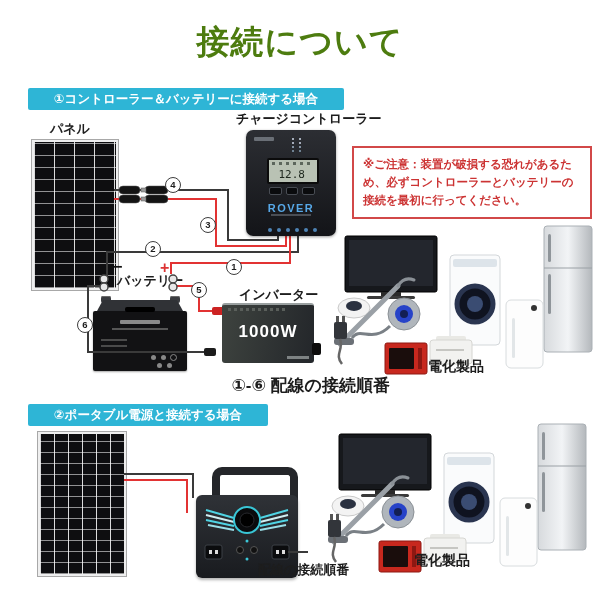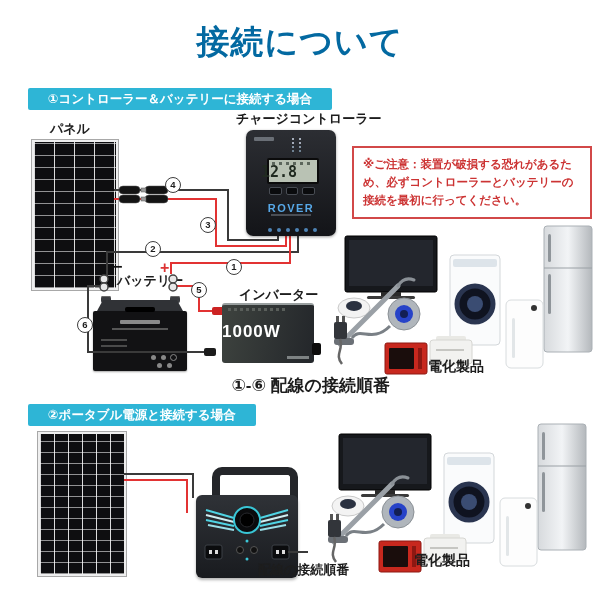--- a/index.html
+++ b/index.html
@@ -2,24 +2,24 @@
 <html><head>
 <meta charset="utf-8">
 <style>
   html,body{margin:0;padding:0;background:#fff}
   .stage{position:relative;width:600px;height:600px;background:#fff;overflow:hidden;
          font-family:"Liberation Sans","DejaVu Sans",sans-serif;color:#222}
   .abs{position:absolute}
   .jp{font-weight:bold;font-size:13px;color:#1d1d1d;white-space:nowrap}
 
   h1.title{position:absolute;top:20px;left:0;width:100%;margin:0;text-align:center;
-           font-size:33px;font-weight:900;color:#0369a1;letter-spacing:1px}
+           font-size:33px;font-weight:900;color:#4d7c0f;letter-spacing:1px}
 
   .badge{position:absolute;background:#2eb5d6;color:#fff;font-size:12.5px;font-weight:bold;
-         line-height:22px;height:22px;padding:0 20px;border-radius:2px;white-space:nowrap}
+         line-height:22px;height:22px;padding:0 26px;border-radius:2px;white-space:nowrap}
   #badge1{left:28px;top:88px}
   #badge2{left:28px;top:404px}
 
   
   .solar{position:absolute;background:#0e0e10;border:2px solid #efefef;outline:1px solid #a8a8a8;
     background-image:repeating-linear-gradient(90deg,rgba(255,255,255,.85) 0 1px,transparent 1px 20px),
                      repeating-linear-gradient(0deg,rgba(255,255,255,.55) 0 1px,transparent 1px 12px)}
   #panel1{left:32px;top:140px;width:82px;height:146px}
   #panel2{left:38px;top:432px;width:84px;height:140px;
     background-image:repeating-linear-gradient(90deg,rgba(255,255,255,.85) 0 1px,transparent 1px 14px),
@@ -38,22 +38,22 @@
   #controller{left:246px;top:130px;width:90px;height:106px;z-index:3;
               background:linear-gradient(#2c2e33,#131418);border-radius:7px;
               box-shadow:0 1px 3px rgba(0,0,0,.4)}
   #controller-label{left:236px;top:110px}
   #ctl-logo{left:8px;top:7px;width:20px;height:4px;background:#6a6f76;border-radius:1px}
   #ctl-leds{left:46px;top:8px;width:2px;height:2px;border-radius:50%;background:#cfd8e8;
             box-shadow:7px 0 #cfd8e8,0 4px #cfd8e8,7px 4px #cfd8e8,0 8px #9fb4c8,7px 8px #9fb4c8,0 12px #88a0b4,7px 12px #88a0b4}
   #ctl-lcd{left:21px;top:28px;width:48px;height:22px;background:#b9c2b4;border:2px solid #0b0b0b;border-radius:2px}
   #ctl-lcd .ticks{position:absolute;left:3px;top:2px;width:40px;height:3px;
         background:repeating-linear-gradient(90deg,#5c665c 0 3px,transparent 3px 7px)}
-  #ctl-lcd .val{position:absolute;right:20px;bottom:1px;font-family:"DejaVu Sans Mono",monospace;
-                font-size:15px;font-weight:bold;color:#202a20}
+  #ctl-lcd .val{position:absolute;right:12px;bottom:1px;font-family:"DejaVu Sans Mono",monospace;
+                font-size:11px;font-weight:normal;color:#202a20}
   #ctl-btns{left:23px;top:57px;width:46px;height:8px;display:flex;gap:4px}
   .ctl-btn{flex:1;background:#0a0b0d;border:1px solid #484c53;border-radius:2px}
   #ctl-brand{left:0;top:72px;width:100%;text-align:center;color:#57a8e8;font-size:11px;
              font-weight:bold;letter-spacing:1.5px}
   #ctl-sub{left:25px;top:84px;width:40px;height:2px;background:#4a4e55}
   #ctl-terms{left:22px;bottom:4px;width:4px;height:4px;border-radius:50%;background:#4d83b5;
              box-shadow:9px 0 #4d83b5,18px 0 #4d83b5,27px 0 #4d83b5,36px 0 #4d83b5,45px 0 #4d83b5}
 
   
   #warning{left:352px;top:146px;width:218px;border:2px solid #d24848;padding:8px 9px;
@@ -74,21 +74,21 @@
                   -4px 8px 0 -1px #888,-14px 8px 0 -1px #888}
   .bat-term{position:absolute;width:10px;height:7px;background:#3a3c40;border-radius:2px;box-shadow:inset 0 1px #6a6a6a}
   #bat-minus{left:113px;top:258px;font-size:16px;font-weight:bold;color:#111}
   #bat-plus{left:160px;top:259px;font-size:16px;font-weight:bold;color:#d33}
   #bat-label{left:117px;top:272px}
 
   
   #inverter{left:222px;top:303px;width:92px;height:58px;z-index:2;border-radius:3px;
             background:linear-gradient(100deg,#3e433f,#23262a);border-top:2px solid #9aa0a0}
   #inverter-label{left:239px;top:286px}
-  #inv-power{position:absolute;left:0;top:17px;width:100%;font-size:17px;
+  #inv-power{position:absolute;left:0;top:17px;width:100%;text-align:center;font-size:17px;
              font-weight:bold;color:#fff;letter-spacing:1px}
   #inv-vents{position:absolute;left:6px;top:3px;width:58px;height:3px;
              background:repeating-linear-gradient(90deg,#5a5f5b 0 3px,transparent 3px 6px)}
   #inv-brand{position:absolute;right:5px;bottom:4px;width:22px;height:3px;background:#7d8283}
   #inv-knob{position:absolute;right:-7px;top:38px;width:9px;height:12px;background:#0c0c0c;border-radius:2px}
 
   #caption1{left:150px;top:374px;width:240px;text-align:right;font-size:17px;font-weight:bold;color:#1d1d1d;z-index:4}
 
   
   #ps-handle{left:212px;top:467px;width:70px;height:32px;border:8px solid #24262a;border-bottom:none;

